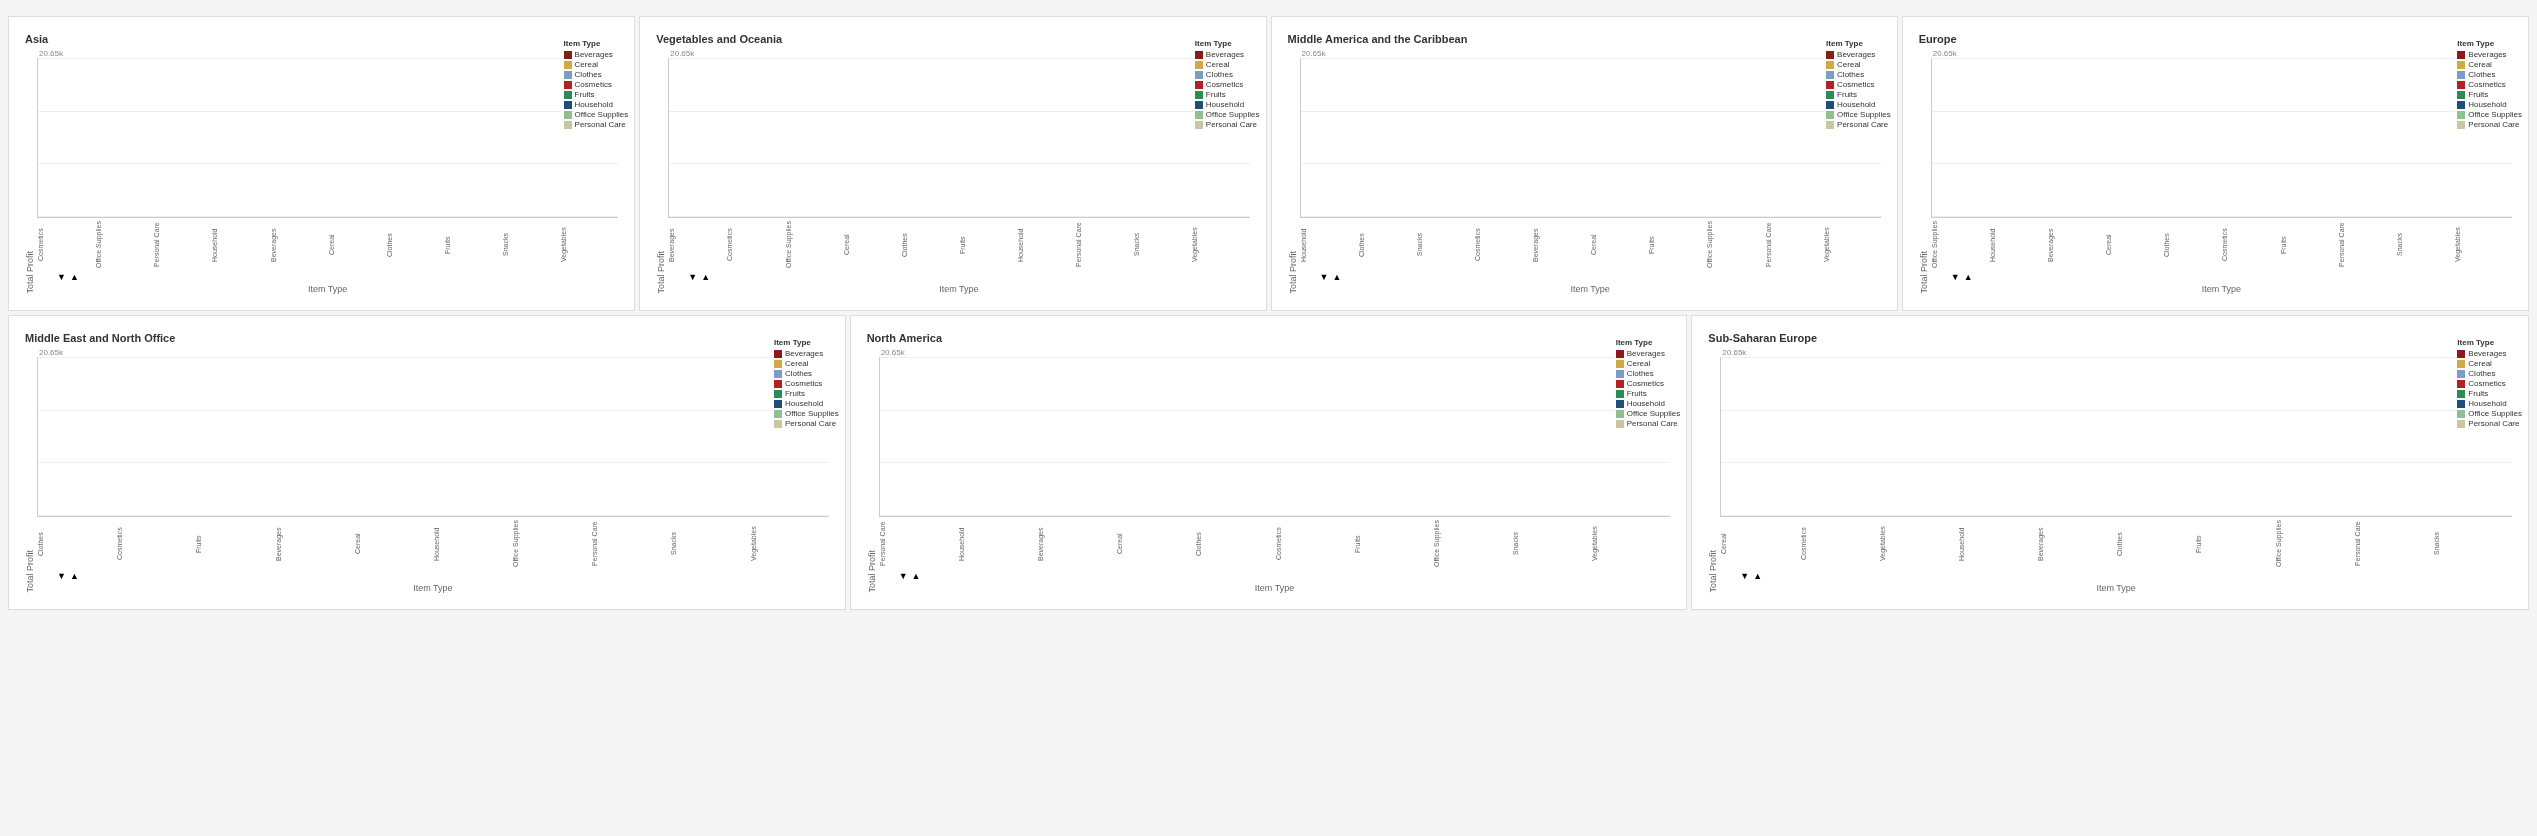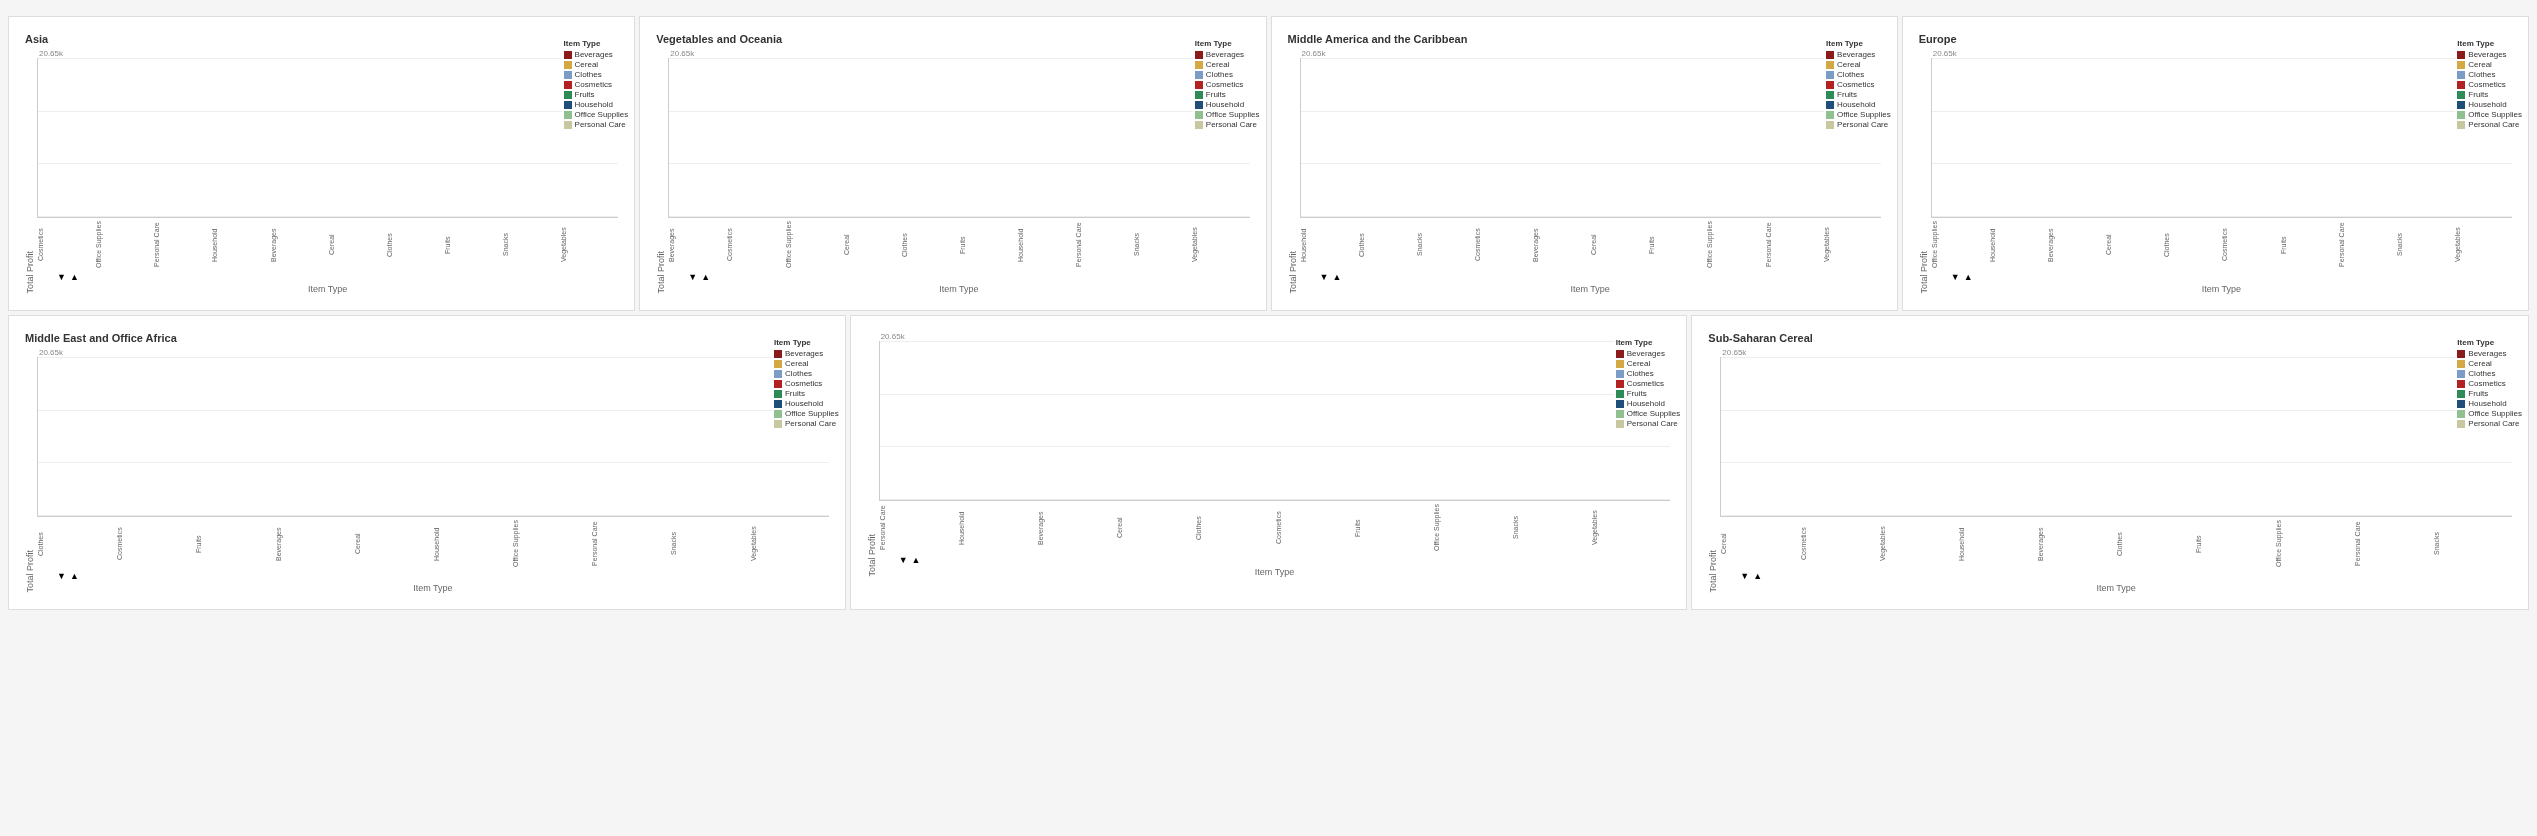--- a/index.html
+++ b/index.html
@@ -546,21 +546,21 @@
           </div>
           <div class="legend-item">
             <div class="legend-color" style="background-color: rgb(200, 200, 160);"></div>
             <div class="legend-label">Personal Care</div>
           </div>
         </div>
       </div>
     </div>
     <div style="display: grid; grid-template-columns: repeat(3, 1fr); gap: 4px;">
       <div class="chart-panel">
-        <div class="chart-title">Middle East and Office Africa</div>
+        <div class="chart-title">Middle East and North Office</div>
         <div class="chart-area">
           <div class="y-axis-label">Total Profit</div>
           <div class="bars-and-xaxis">
             <div style="font-size: 8px; color: rgb(136, 136, 136); margin-left: 2px;">20.65k</div>
             <div class="bars-container">
               <div class="grid-lines">
                 <div class="grid-line"></div>
                 <div class="grid-line"></div>
                 <div class="grid-line"></div>
                 <div class="grid-line"></div>
@@ -645,20 +645,21 @@
             <div class="legend-color" style="background-color: rgb(144, 192, 144);"></div>
             <div class="legend-label">Office Supplies</div>
           </div>
           <div class="legend-item">
             <div class="legend-color" style="background-color: rgb(200, 200, 160);"></div>
             <div class="legend-label">Personal Care</div>
           </div>
         </div>
       </div>
       <div class="chart-panel">
+        <div class="chart-title">North America</div>
         <div class="chart-area">
           <div class="y-axis-label">Total Profit</div>
           <div class="bars-and-xaxis">
             <div style="font-size: 8px; color: rgb(136, 136, 136); margin-left: 2px;">20.65k</div>
             <div class="bars-container">
               <div class="grid-lines">
                 <div class="grid-line"></div>
                 <div class="grid-line"></div>
                 <div class="grid-line"></div>
                 <div class="grid-line"></div>
@@ -743,21 +744,21 @@
             <div class="legend-color" style="background-color: rgb(144, 192, 144);"></div>
             <div class="legend-label">Office Supplies</div>
           </div>
           <div class="legend-item">
             <div class="legend-color" style="background-color: rgb(200, 200, 160);"></div>
             <div class="legend-label">Personal Care</div>
           </div>
         </div>
       </div>
       <div class="chart-panel">
-        <div class="chart-title">Sub-Saharan Cereal</div>
+        <div class="chart-title">Sub-Saharan Europe</div>
         <div class="chart-area">
           <div class="y-axis-label">Total Profit</div>
           <div class="bars-and-xaxis">
             <div style="font-size: 8px; color: rgb(136, 136, 136); margin-left: 2px;">20.65k</div>
             <div class="bars-container">
               <div class="grid-lines">
                 <div class="grid-line"></div>
                 <div class="grid-line"></div>
                 <div class="grid-line"></div>
                 <div class="grid-line"></div>

